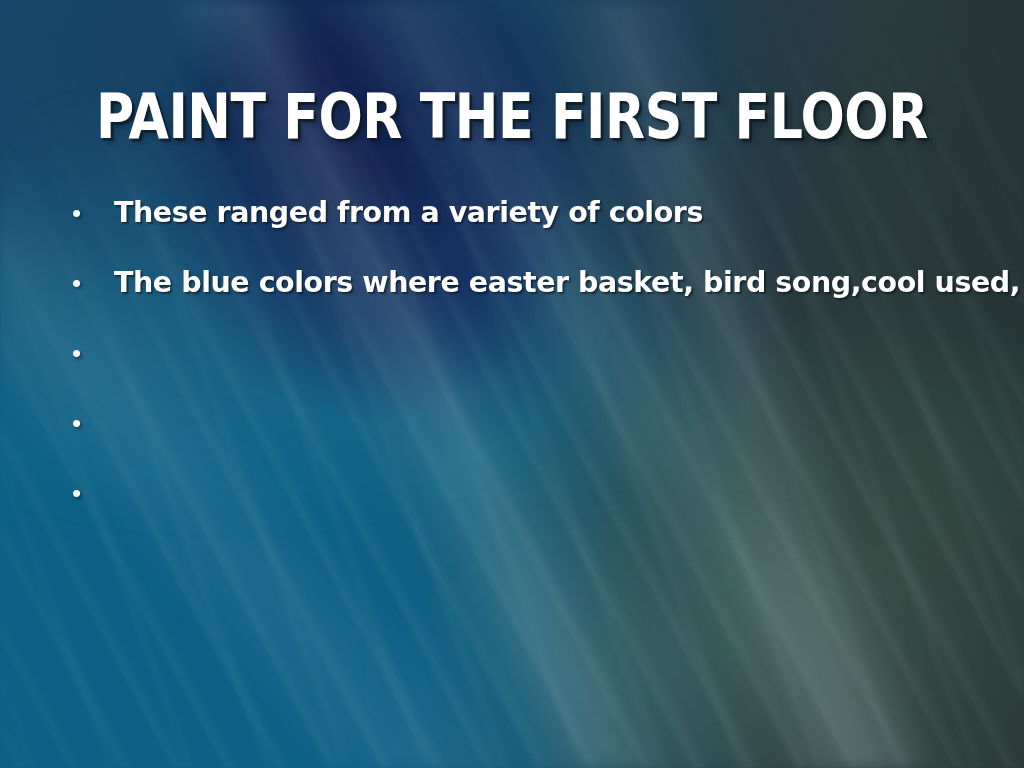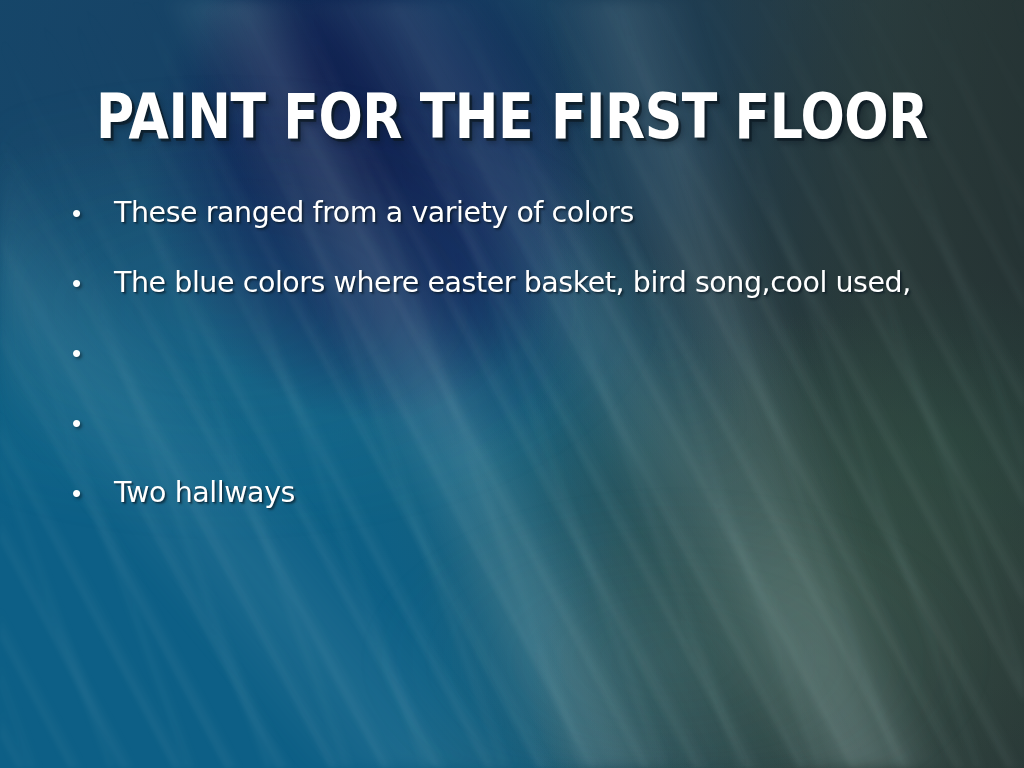--- a/index.html
+++ b/index.html
@@ -149,21 +149,21 @@
     padding-left: 8px;
     text-shadow: 2px 2px 3px rgba(10,22,30,0.5);
   }
 
   .bullet-text {
     flex: 1 1 auto;
     color: #ffffff;
     font-family: "DejaVu Sans", "Liberation Sans", sans-serif;
     font-size: 28.5px;
     line-height: 34px;
-    font-weight: normal;
+    font-weight: bold;
     letter-spacing: -0.45px;
     text-shadow:
       2px 2px 2px rgba(10,22,32,0.55),
       1px 1px 0 rgba(10,22,32,0.30);
     white-space: nowrap;
   }
 </style>
 </head>
 <body>
 
@@ -196,19 +196,18 @@
       <li class="bullet-row">
         <span class="bullet-marker">•</span>
       </li>
 
       <li class="bullet-row">
         <span class="bullet-marker">•</span>
       </li>
 
       <li class="bullet-row">
         <span class="bullet-marker">•</span>
-        <span class="bullet-text">Two hallways</span>
       </li>
 
     </ul>
 
   </div>
 </div>
 
 </body></html>

